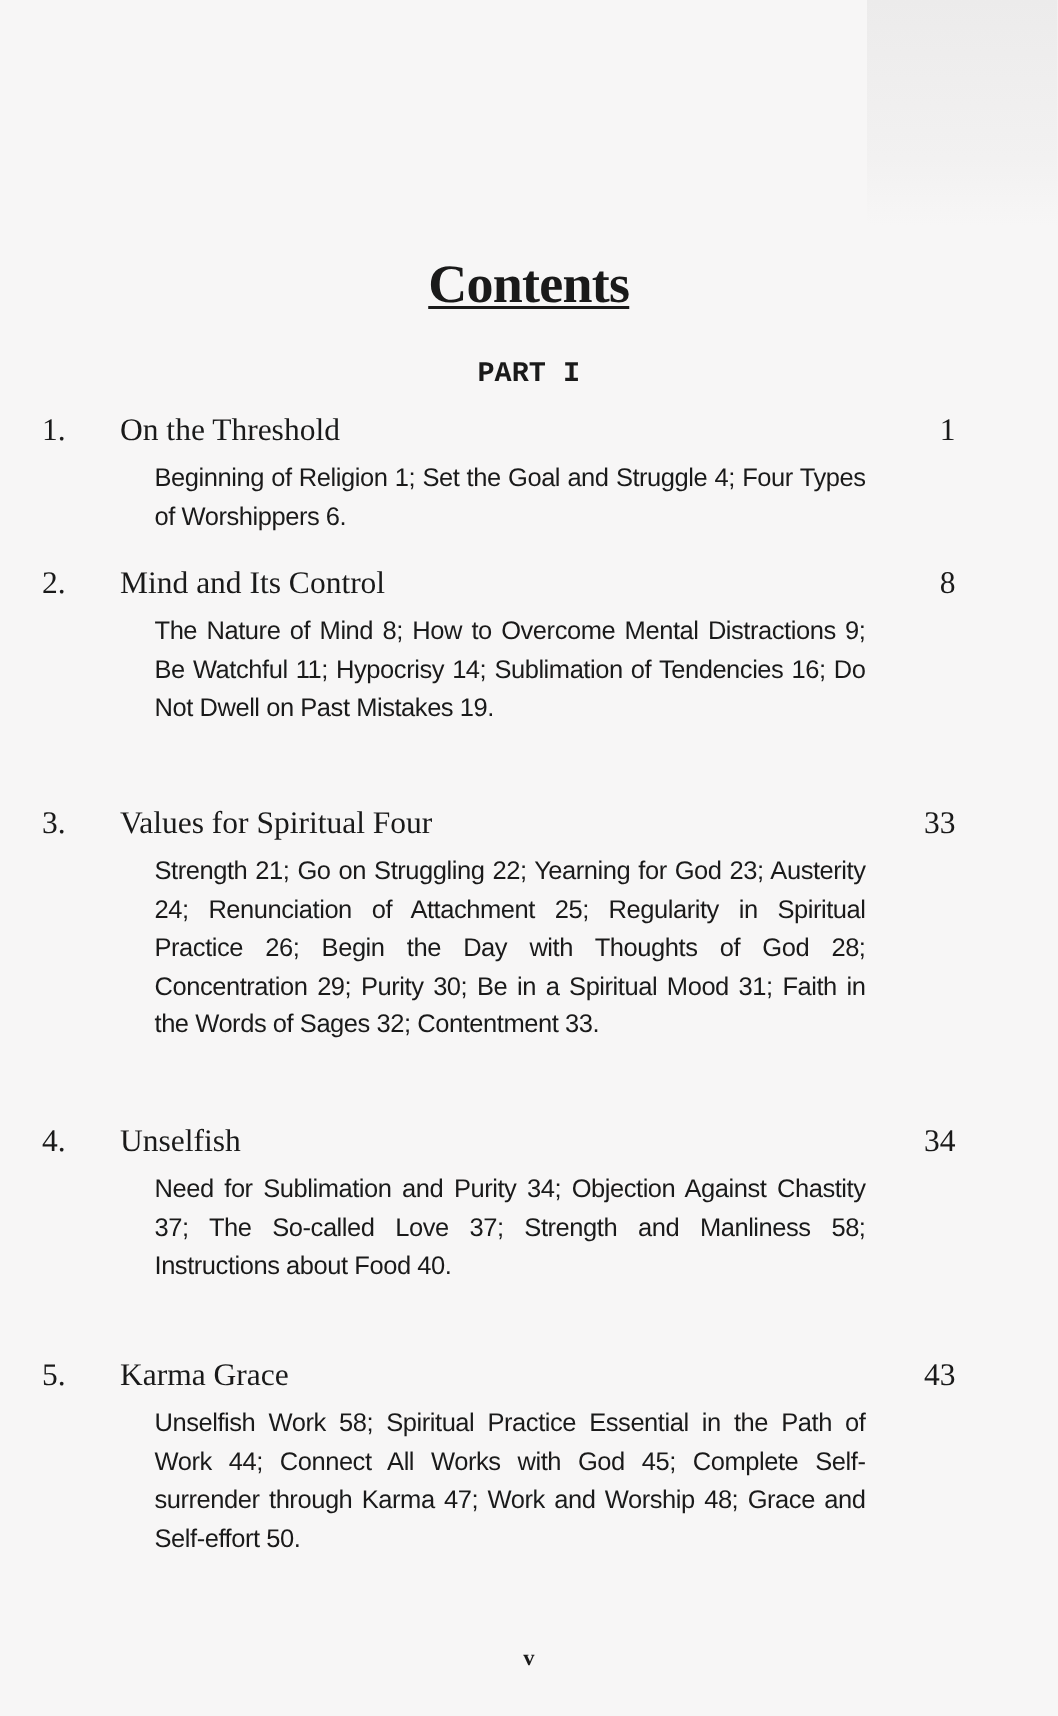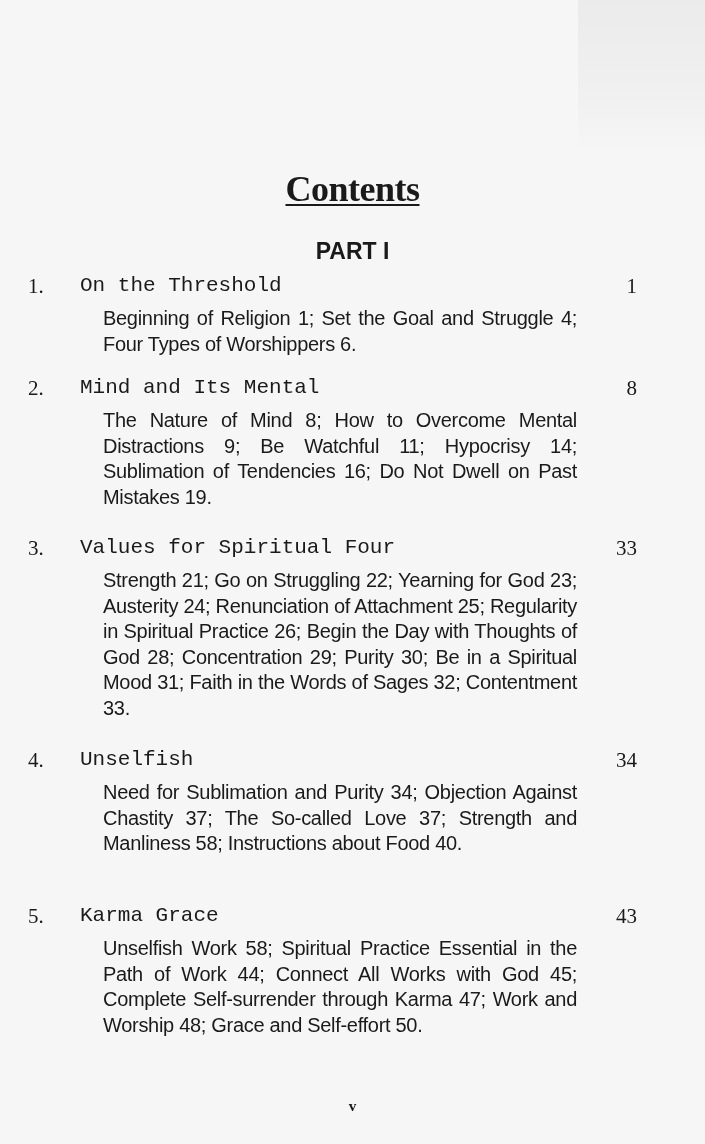--- a/index.html
+++ b/index.html
@@ -14,38 +14,38 @@
     background: linear-gradient(180deg, #ecebeb 0%, #f2f1f1 70%, rgba(247,246,246,0) 100%);
   }
   .title {
     position: absolute; left: 0; right: 0; top: 168px; text-align: center;
     font-family: "Liberation Serif", serif; font-weight: bold; font-size: 36px;
     letter-spacing: -0.5px;
   }
   .title span { text-decoration: underline; text-decoration-thickness: 2px; text-underline-offset: 3px; }
   .part {
     position: absolute; left: 0; right: 0; top: 238px; text-align: center;
-    font-family: Liberation Sans, sans-serif; font-weight: bold; font-size: 23px;
+    font-family: Liberation Mono, monospace; font-weight: bold; font-size: 19px;
   }
   .chapter { position: absolute; left: 0; width: 705px; }
   .ch-num {
     position: absolute; left: 28px; top: 0;
     font-family: "Liberation Serif", serif; font-size: 21px;
   }
   .ch-title {
     position: absolute; left: 80px; top: 0;
-    font-family: Liberation Mono, monospace; font-size: 21px;
+    font-family: Liberation Serif, serif; font-size: 21px;
   }
   .ch-page {
     position: absolute; right: 68px; top: 0;
     font-family: "Liberation Serif", serif; font-size: 21px;
   }
   .ch-topics {
     position: absolute; left: 103px; top: 32px; width: 474px;
-    font-family: "Liberation Sans", sans-serif; font-size: 20px;
+    font-family: "Liberation Sans", sans-serif; font-size: 17px;
     line-height: 25.5px; text-align: justify; letter-spacing: -0.3px;
   }
   .folio {
     position: absolute; left: 0; right: 0; top: 1098px; text-align: center;
     font-family: "Liberation Serif", serif; font-weight: bold; font-size: 15px;
   }
 </style>
 </head>
 <body>
 
@@ -57,21 +57,21 @@
 
   <div class="chapter" style="top:274px;">
     <span class="ch-num">1.</span>
     <span class="ch-title">On the Threshold</span>
     <span class="ch-page">1</span>
     <div class="ch-topics">Beginning of Religion 1; Set the Goal and Struggle 4; Four Types of Worshippers 6.</div>
   </div>
 
   <div class="chapter" style="top:376px;">
     <span class="ch-num">2.</span>
-    <span class="ch-title">Mind and Its Mental</span>
+    <span class="ch-title">Mind and Its Control</span>
     <span class="ch-page">8</span>
     <div class="ch-topics">The Nature of Mind 8; How to Overcome Mental Distractions 9; Be Watchful 11; Hypocrisy 14; Sublimation of Tendencies 16; Do Not Dwell on Past Mistakes 19.</div>
   </div>
 
   <div class="chapter" style="top:536px;">
     <span class="ch-num">3.</span>
     <span class="ch-title">Values for Spiritual Four</span>
     <span class="ch-page">33</span>
     <div class="ch-topics">Strength 21; Go on Struggling 22; Yearning for God 23; Austerity 24; Renunciation of Attachment 25; Regularity in Spiritual Practice 26; Begin the Day with Thoughts of God 28; Concentration 29; Purity 30; Be in a Spiritual Mood 31; Faith in the Words of Sages 32; Contentment 33.</div>
   </div>

